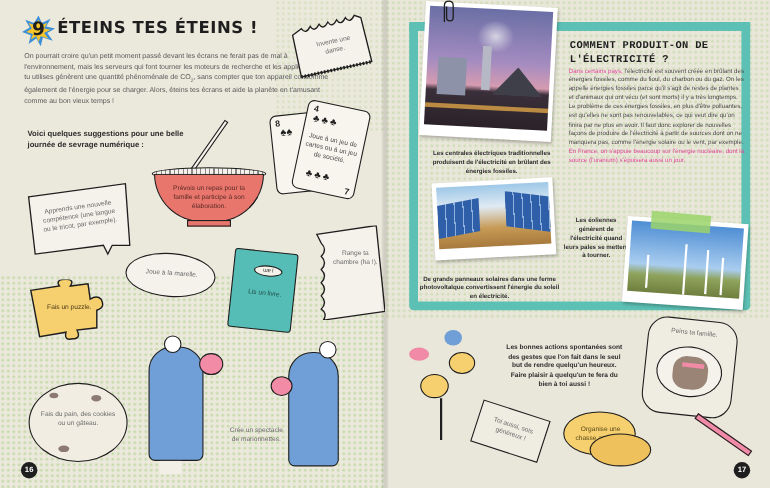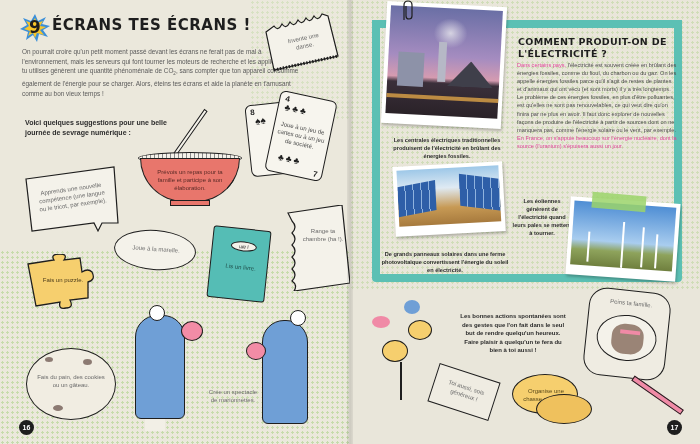--- a/index.html
+++ b/index.html
@@ -59,21 +59,21 @@
     <div class="abs dots-green" style="left:0;top:250px;width:350px;height:194px;opacity:0.75;"></div>
     <div class="abs dots-green" style="left:250px;top:0;width:100px;height:120px;opacity:0.4;"></div>
 
     <div class="abs badge9">
       <svg width="30" height="28" viewBox="0 0 30 28">
         <polygon points="15,0 18,7 26,3 22,10 30,12 23,16 28,23 19,20 17,28 13,21 6,26 8,18 0,15 7,11 3,4 11,7" fill="#3b8fd9"></polygon>
         <polygon points="15,4 17,9 23,7 20,12 26,13 20,16 24,21 17,19 15,24 13,19 8,22 10,17 4,15 9,12 6,7 12,9" fill="#f7c52b"></polygon>
       </svg>
       <span class="abs" style="left:9px;top:3px;font-family:'DejaVu Sans',sans-serif;font-weight:900;font-size:17px;color:#1e1e1e;">9</span>
     </div>
-    <div class="abs title">ÉCRANS TES ÉCRANS !</div>
+    <div class="abs title">ÉTEINS TES ÉTEINS !</div>
 
     <p class="abs intro"><span>On pourrait croire qu'un petit moment passé devant les écrans ne ferait pas de mal à l'environnement, mais les serveurs qui font tourner les moteurs de recherche et les applications que tu utilises génèrent une quantité phénoménale de CO</span><sub>2</sub><span>, sans compter que ton appareil consomme également de l'énergie pour se charger. Alors, éteins tes écrans et aide la planète en t'amusant comme au bon vieux temps !</span></p>
 
     <p class="abs suggest">Voici quelques suggestions pour une belle journée de sevrage numérique :</p>
 
     <div class="abs" style="left:262px;top:12px;width:80px;height:62px;">
       <svg width="80" height="62" viewBox="0 0 80 62" class="abs" style="left:0;top:0">
         <path d="M4,20 L12,14 Q16,20 20,12 Q24,18 28,10 Q32,16 36,8 Q40,14 44,6 Q48,12 52,4 Q56,10 60,2 L66,4 L76,44 L12,58 Z" fill="#f4f2ea" stroke="#1e1e1e" stroke-width="1.2"></path>
         <path d="M12,58 L76,44" stroke="#1e1e1e" stroke-width="3" stroke-dasharray="1.5 1.5"></path>
       </svg>
@@ -170,21 +170,21 @@
       <div class="abs" style="left:10px;top:46px;width:26px;height:34px;background:#8d92a8;"></div>
       <div class="abs" style="left:60px;top:52px;width:46px;height:26px;background:#3f3f4a;clip-path:polygon(0 100%,50% 0,100% 100%);"></div>
       <div class="abs" style="left:0;top:88px;width:120px;height:4px;background:#f6b54a;opacity:0.7;"></div>
     </div>
   </div>
   <svg class="abs" style="left:400px;top:0px;" width="14" height="22" viewBox="0 0 14 22">
     <path d="M4,20 L4,5 Q4,1 8,1 Q12,1 12,5 L12,16 Q12,19 9,19 Q6,19 6,16 L6,6" fill="none" stroke="#1e1e1e" stroke-width="1.2"></path>
   </svg>
   <div class="abs caption" style="left:384px;top:136px;width:126px;">Les centrales électriques traditionnelles produisent de l'électricité en brûlant des énergies fossiles.</div>
 
-  <div class="abs elec-title" style="width:160px;">COMMENT PRODUIT-ON DE L'ÉLECTRICITÉ ?</div>
+  <div class="abs elec-title" style="width:160px;font-family:Liberation Mono, monospace;">COMMENT PRODUIT-ON DE L'ÉLECTRICITÉ ?</div>
   <p class="abs elec-body"><span class="pink">Dans certains pays,</span><span> l'électricité est souvent créée en brûlant des énergies fossiles, comme du fioul, du charbon ou du gaz. On les appelle énergies fossiles parce qu'il s'agit de restes de plantes et d'animaux qui ont vécu (et sont morts) il y a très longtemps. Le problème de ces énergies fossiles, en plus d'être polluantes, est qu'elles ne sont pas renouvelables, ce qui veut dire qu'on finira par ne plus en avoir. Il faut donc explorer de nouvelles façons de produire de l'électricité à partir de sources dont on ne manquera pas, comme l'énergie solaire ou le vent, par exemple. </span><span class="pink">En France, on s'appuie beaucoup sur l'énergie nucléaire, dont la source (l'uranium) s'épuisera aussi un jour.</span></p>
 
   <div class="abs photo" style="left:394px;top:164px;width:110px;height:70px;transform:rotate(-3deg);">
     <div class="photo-inner" style="background:linear-gradient(180deg,#9ec8e8 0%,#dfeaf3 35%,#c79a55 70%,#a77a3d 100%);">
       <div class="abs" style="left:0;top:14px;width:38px;height:30px;background:repeating-linear-gradient(90deg,#2e5fa8 0 7px,#8fb3de 7px 8px);transform:skewY(-8deg);"></div>
       <div class="abs" style="left:62px;top:10px;width:42px;height:32px;background:repeating-linear-gradient(90deg,#2e5fa8 0 7px,#8fb3de 7px 8px);transform:skewY(10deg);"></div>
     </div>
   </div>
   <div class="abs caption" style="left:380px;top:250px;width:130px;">De grands panneaux solaires dans une ferme photovoltaïque convertissent l'énergie du soleil en électricité.</div>
 

